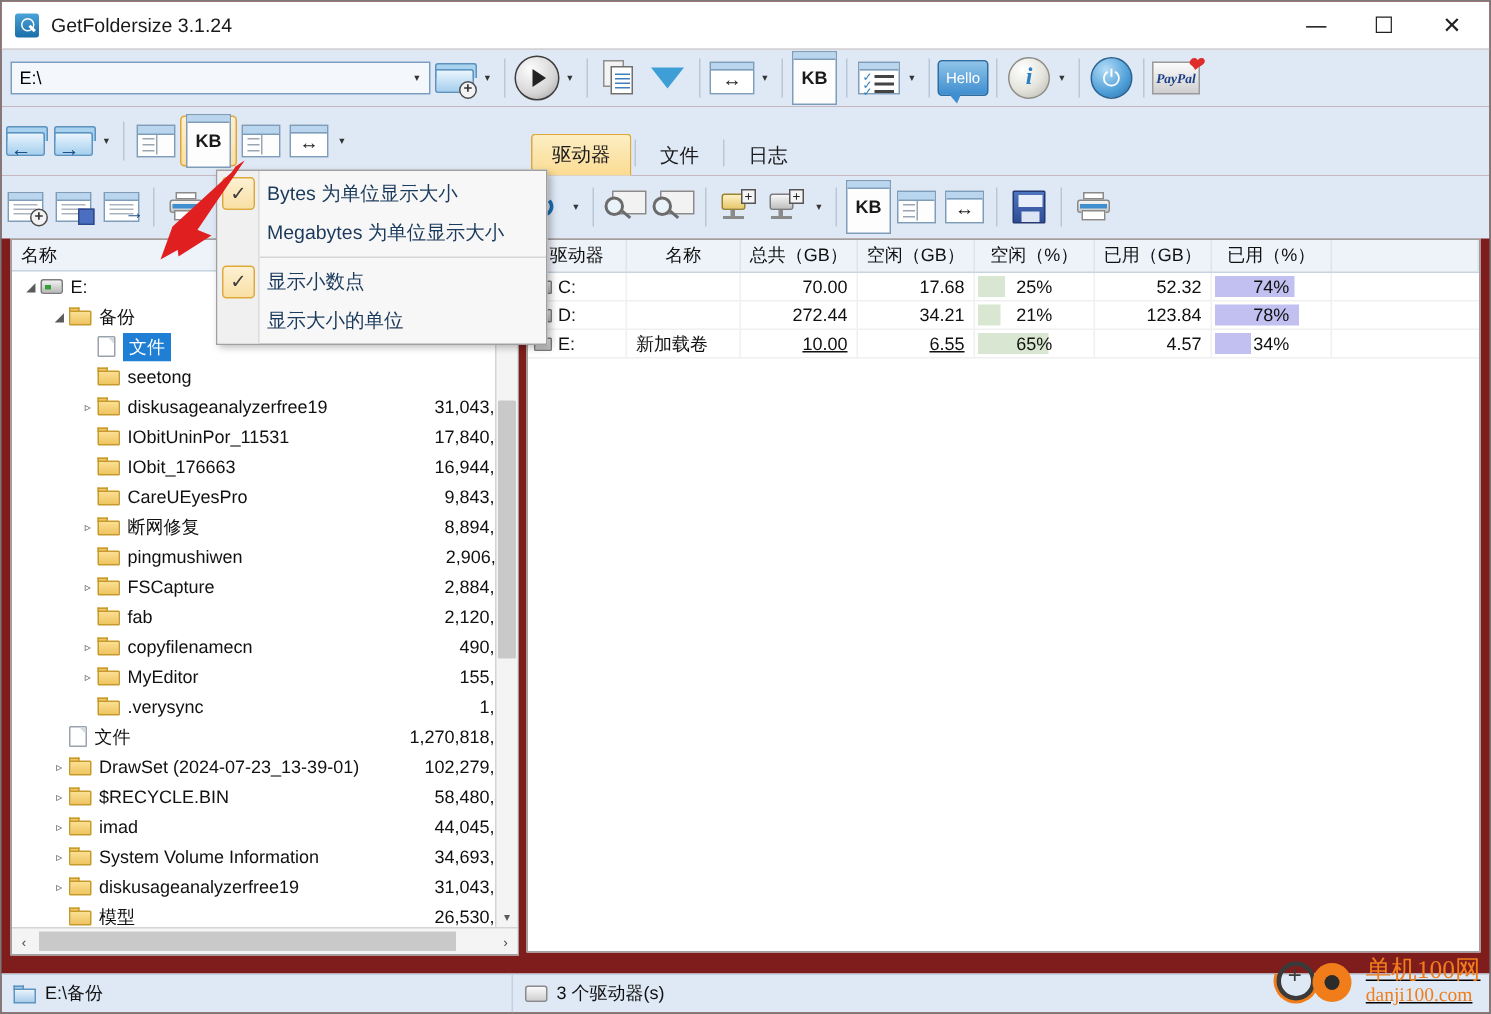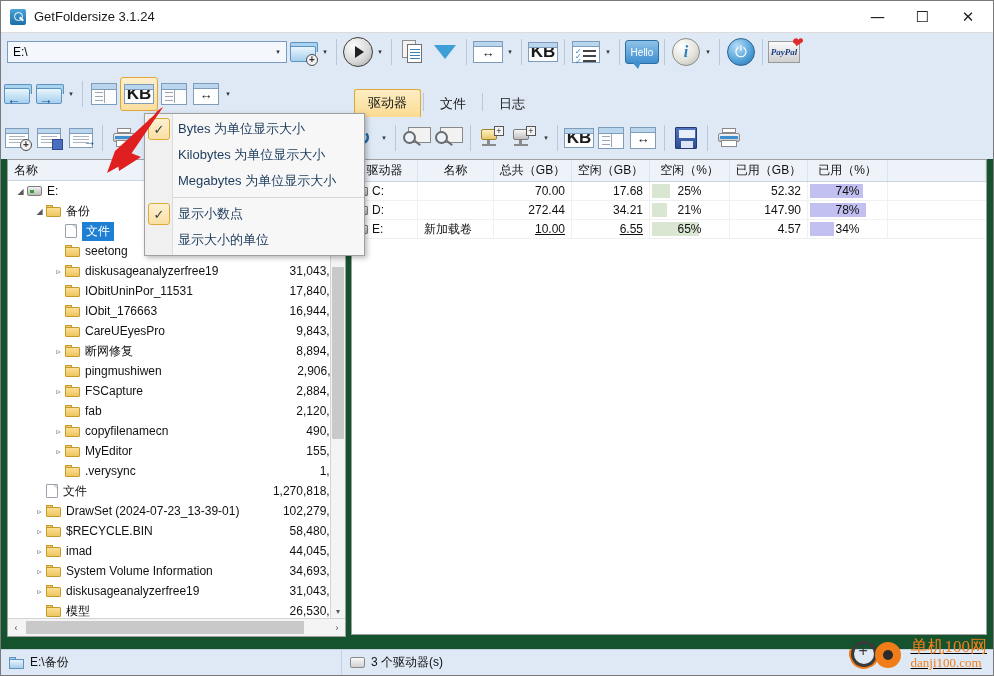--- a/index.html
+++ b/index.html
@@ -8,21 +8,21 @@
     width: 994px; height: 676px;
     font-family: "Liberation Sans", "DejaVu Sans", sans-serif;
     font-size: 12px;
     overflow: hidden;
     background: #fff;
   }
   #app {
     position: relative;
     width: 994px; height: 676px;
     border: 1px solid #7a7a7a;
-    background: #14532d;
+    background: #7f1d1d;
     overflow: hidden;
     padding-left: 12px;
   }
 
   
   .titlebar {
     position: absolute; top: 0; left: 0; right: 0; height: 32px;
     background: #ffffff;
     border-bottom: 1px solid #dcdcdc;
     display: flex; align-items: center;
@@ -121,23 +121,23 @@
     content: ""; position: absolute; left: 0; top: 0; right: 0; height: 5px;
     background: #b9d6ee; border-bottom: 1px solid #7f9db9;
   }
   .ico-grid .ln {
     position: absolute; left: 3px; height: 1px; background: #9aa6b2; width: 8px;
   }
   .ico-grid .vline {
     position: absolute; left: 12px; top: 6px; bottom: 1px; width: 1px; background: #9aa6b2;
   }
   .kb-box {
-    width: 30px; height: 20px; background: #fdfdfd; border: 1px solid #7f9db9;
+    width: 30px; height: 36px; background: #fdfdfd; border: 1px solid #7f9db9;
     display: flex; align-items: center; justify-content: center;
-    font-size: 17px; font-weight: bold; color: #1a1a1a; position: relative;
+    font-size: 12px; font-weight: bold; color: #1a1a1a; position: relative;
   }
   .kb-box::before {
     content: ""; position: absolute; left: 0; top: 0; right: 0; height: 4px;
     background: #b9d6ee; border-bottom: 1px solid #7f9db9;
   }
   .tbtn.active-kb {
     background: linear-gradient(#fdf0cf, #fbdf9e);
     border: 1px solid #e0a736; border-radius: 3px; height: 34px; width: 38px;
   }
 
@@ -1076,21 +1076,21 @@
             <span class="minidrv"></span>
             <span>D:</span>
           </div>
           <div class="c c-name" style="width: 76px;"></div>
           <div class="c c-num" style="width: 78px;">272.44</div>
           <div class="c c-num" style="width: 78px;">34.21</div>
           <div class="c c-pct" style="width: 80px;">
             <div class="bar" style="width: 15.12px; background: rgb(217, 231, 210);"></div>
             <span class="lbl">21%</span>
           </div>
-          <div class="c c-num" style="width: 78px;">147.90</div>
+          <div class="c c-num" style="width: 78px;">123.84</div>
           <div class="c c-pct" style="width: 80px;">
             <div class="bar" style="width: 56.16px; background: rgb(194, 192, 240);"></div>
             <span class="lbl">78%</span>
           </div>
         </div>
         <div class="drow">
           <div class="c c-drive" style="width: 66px;">
             <span class="minidrv"></span>
             <span>E:</span>
           </div>
@@ -1111,23 +1111,20 @@
   </div>
 
   <div class="menu">
     <div class="gutter"></div>
     <div id="menu-items-1">
         <div class="mitem">
           <span class="chk">✓</span>
           <span>Bytes 为单位显示大小</span>
         </div>
         <div class="mitem">
-          <span>Kilobytes 为单位显示大小</span>
-        </div>
-        <div class="mitem">
           <span>Megabytes 为单位显示大小</span>
         </div>
       </div>
     <div class="msep"></div>
     <div id="menu-items-2">
         <div class="mitem">
           <span class="chk">✓</span>
           <span>显示小数点</span>
         </div>
         <div class="mitem">

